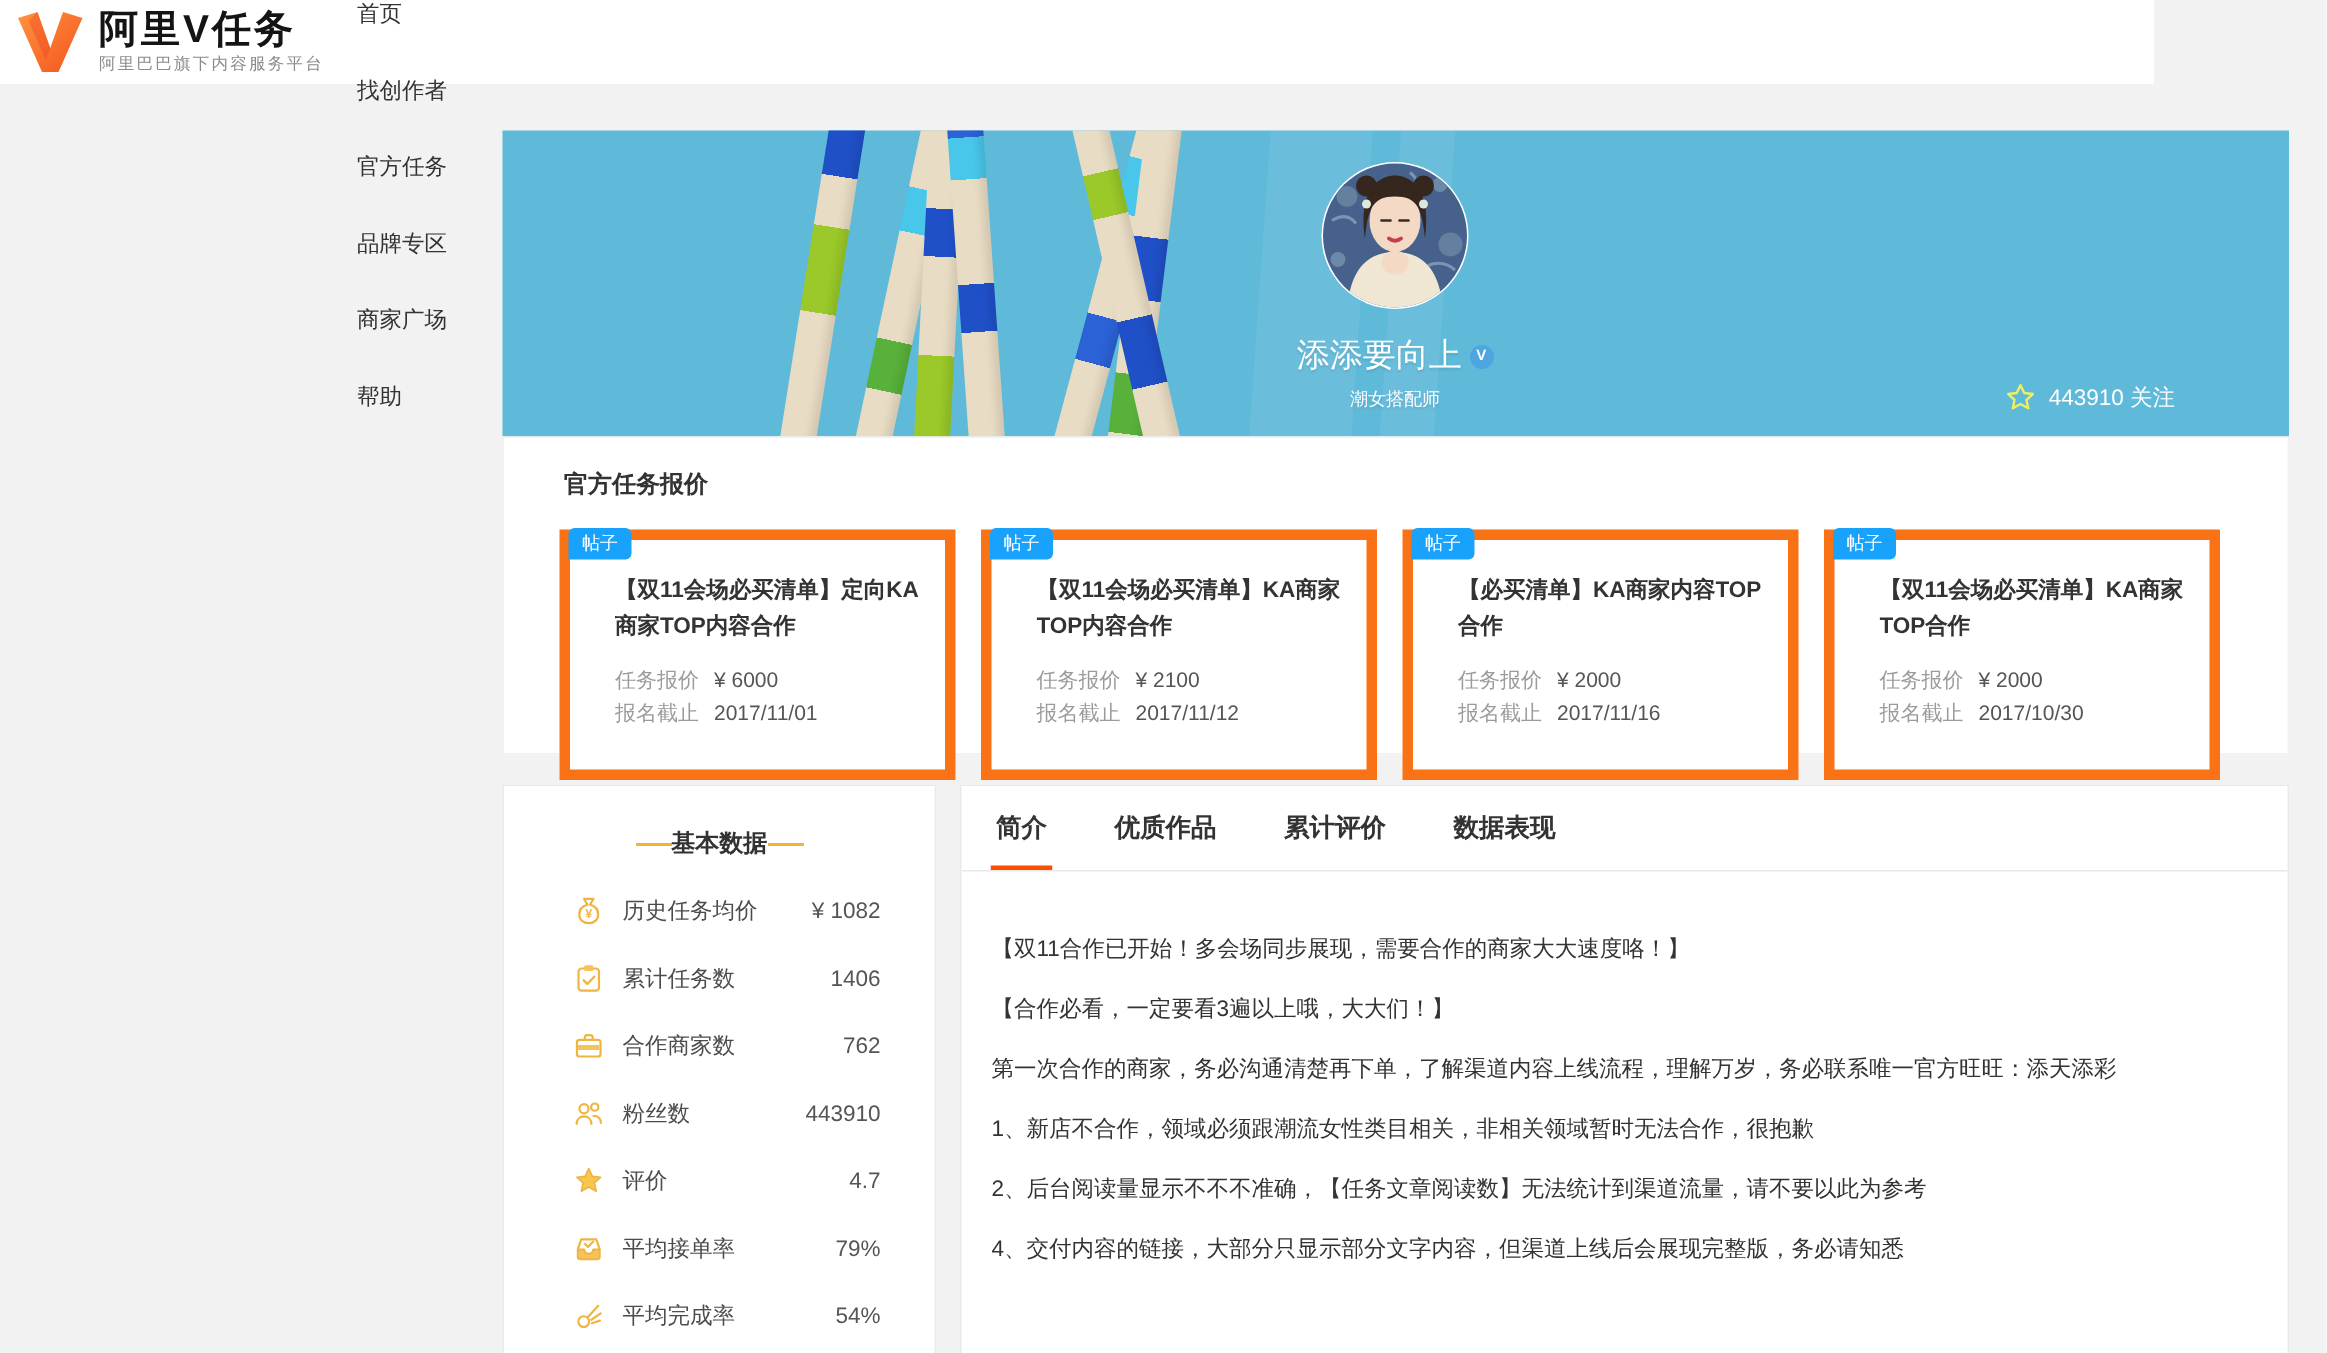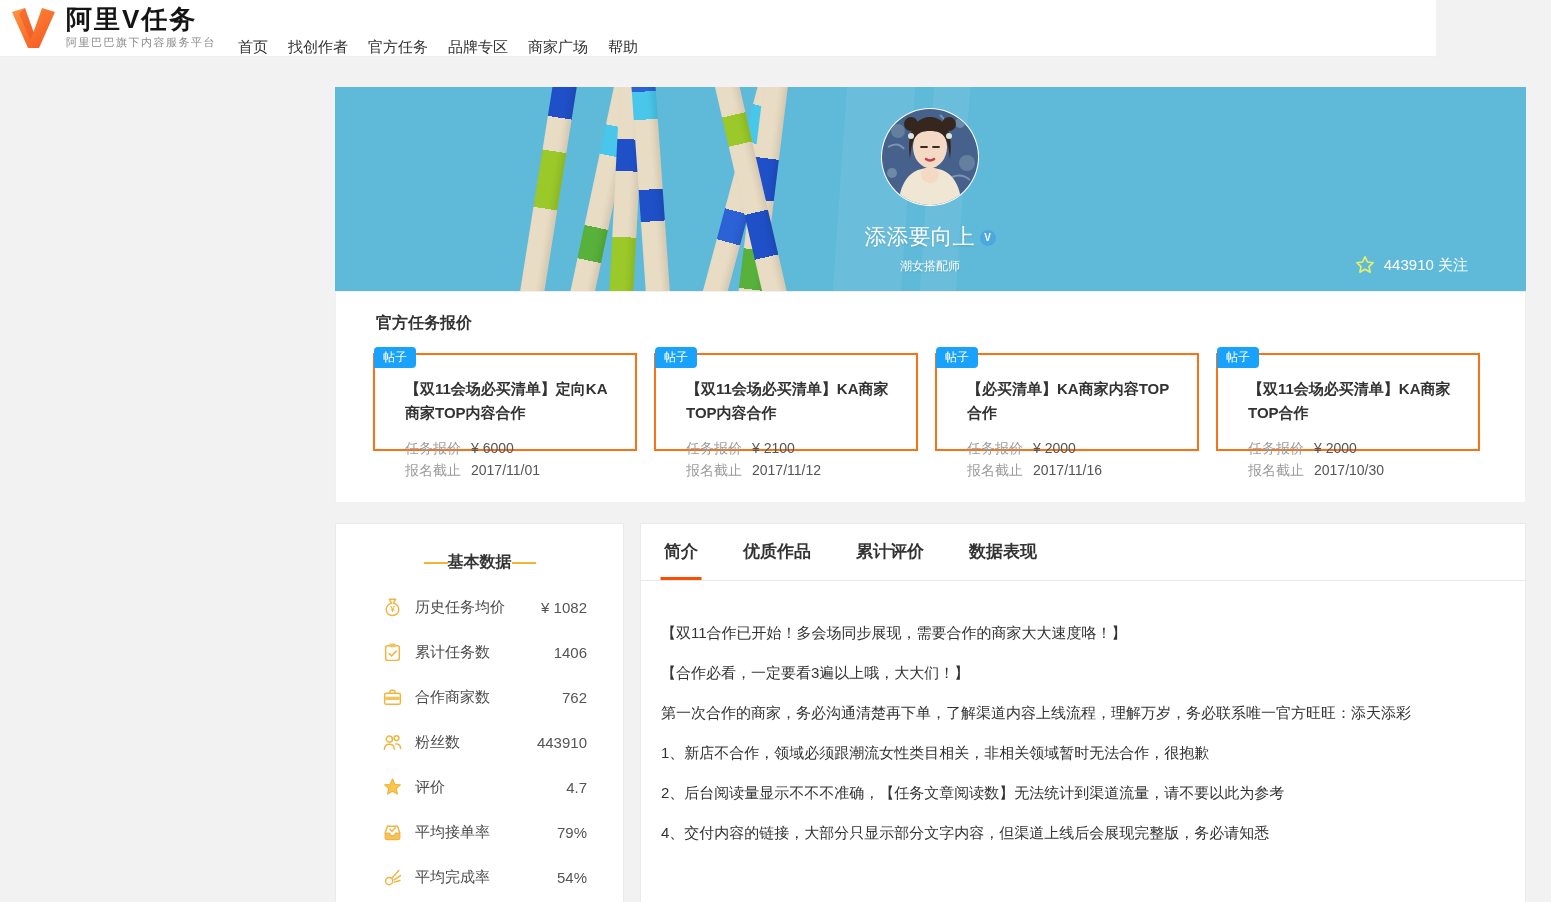--- a/index.html
+++ b/index.html
@@ -6,48 +6,48 @@
   html,body { margin:0; padding:0; }
   body { font-family:"Liberation Sans","DejaVu Sans",sans-serif; }
   .page { position:relative; width:1551px; height:902px; background:#f2f2f2; overflow:hidden; }
 
   
   .topnav { position:absolute; left:0; top:0; width:1436px; height:57px; background:#fff; border-bottom:1px solid #efefef; }
   .logo { position:absolute; left:10px; top:5px; display:flex; align-items:center; gap:9px; }
   .logo-v { width:47px; height:42px; }
   .logo-title { font-size:26px; font-weight:bold; color:#141414; letter-spacing:2px; line-height:28px; }
   .logo-subtitle { font-size:11px; color:#8a8a8a; letter-spacing:1.5px; margin-top:2px; }
-  .nav-items { position:absolute; left:238px; top:0; height:57px; display:flex; align-items:flex-end; gap:20px; }
+  .nav-items { position:absolute; left:238px; top:0; height:57px; display:flex; align-items:flex-start; gap:32px;flex-direction:column; }
   .nav-item { font-size:15px; color:#333; cursor:pointer; white-space:nowrap; }
 
   
   .banner { position:absolute; left:335px; top:87px; width:1191px; height:204px; background:#5fbada; overflow:hidden; }
   .streak { position:absolute; top:0; height:100%; background:rgba(255,255,255,.07); transform:skewX(-4deg); }
   .streak.a { left:505px; width:68px; }
   .streak.b { left:592px; width:36px; }
   .stick { position:absolute; bottom:-46px; width:24px; height:430px; border-radius:12px; transform-origin:50% 100%; box-shadow: inset -4px 0 6px rgba(0,0,0,.10); }
   .s1 { left:178px; transform:rotate(9deg);  background:linear-gradient(#e9dcc4 0 58px,#49c7ea 58px 88px,#e9dcc4 88px 150px,#2050c8 150px 208px,#e9dcc4 208px 242px,#9ac929 242px 300px,#e9dcc4 300px); }
   .s2 { left:226px; transform:rotate(12deg); background:linear-gradient(#2050c8 0 28px,#e9dcc4 28px 92px,#2b62d6 92px 148px,#e9dcc4 148px 215px,#49c7ea 215px 245px,#e9dcc4 245px 318px,#58b13a 318px 352px,#e9dcc4 352px); }
   .s3 { left:272px; transform:rotate(3deg);  background:linear-gradient(#e9dcc4 0 40px,#9ac929 40px 72px,#e9dcc4 72px 140px,#49c7ea 140px 166px,#e9dcc4 166px 232px,#2050c8 232px 264px,#e9dcc4 264px 330px,#9ac929 330px 400px,#e9dcc4 400px); }
   .s4 { left:314px; transform:rotate(-4deg); background:linear-gradient(#e9dcc4 0 55px,#58b13a 55px 92px,#e9dcc4 92px 158px,#2b62d6 158px 184px,#49c7ea 184px 212px,#e9dcc4 212px 282px,#2050c8 282px 314px,#e9dcc4 314px); }
   .s5 { left:356px; transform:rotate(15deg); background:linear-gradient(#2050c8 0 24px,#e9dcc4 24px 86px,#9ac929 86px 118px,#e9dcc4 118px 192px,#49c7ea 192px 230px,#e9dcc4 230px 300px,#2b62d6 300px 332px,#e9dcc4 332px); }
   .s6 { left:398px; transform:rotate(7deg);  background:linear-gradient(#e9dcc4 0 46px,#49c7ea 46px 82px,#e9dcc4 82px 150px,#9ac929 150px 176px,#e9dcc4 176px 250px,#2050c8 250px 292px,#e9dcc4 292px 342px,#58b13a 342px 382px,#e9dcc4 382px); }
   .s7 { left:438px; transform:rotate(-13deg);background:linear-gradient(#2b62d6 0 30px,#e9dcc4 30px 92px,#49c7ea 92px 128px,#e9dcc4 128px 202px,#9ac929 202px 232px,#e9dcc4 232px 302px,#2050c8 302px 348px,#e9dcc4 348px); }
   .avatar { position:absolute; left:545px; top:20px; width:100px; height:100px; border-radius:50%; }
   .profile-block { position:absolute; left:420px; top:138px; width:350px; text-align:center; color:#fff; text-shadow:0 1px 2px rgba(0,0,0,.12); }
   .profile-name { font-size:22px; line-height:24px; }
   .v-badge { display:inline-block; width:16px; height:16px; border-radius:50%; background:#4da6e0; color:#fff; font-size:10px; font-weight:bold; line-height:16px; text-align:center; vertical-align:middle; margin-left:5px; text-shadow:none; }
   .profile-cat { font-size:12px; margin-top:9px; }
-  .followers { position:absolute; right:58px; top:168px; display:flex; align-items:center; gap:9px; color:#fff; font-size:15px; }
+  .followers { position:absolute; right:76px; top:168px; display:flex; align-items:center; gap:9px; color:#fff; font-size:15px; }
 
   
   .tasks-section { position:absolute; left:335px; top:291px; width:1191px; height:212px; background:#fff; border:1px solid #f0f0f0; }
   .tasks-title { position:absolute; left:40px; top:21px; font-size:16px; font-weight:bold; color:#333; }
   .cards { position:absolute; left:37px; top:61px; display:flex; gap:17px; }
-  .task-card { position:relative; width:264px; height:98px; background:#fff; border:2px solid #f97316; padding:22px 16px 14px 30px; cursor:pointer; }
+  .task-card { position:relative; width:264px; height:167px; background:#fff; border:7px solid #f97316; padding:22px 16px 14px 30px; cursor:pointer; }
   .card-badge { position:absolute; top:-8px; left:-1px; background:#18a2fc; color:#fff; font-size:12px; line-height:21px; padding:0 9px; border-radius:4px 4px 4px 0; }
   .card-title { font-size:15px; font-weight:bold; color:#333; line-height:24px; height:48px; overflow:hidden; }
   .card-row { display:flex; gap:10px; font-size:14px; line-height:22px; }
   .card-row.first { margin-top:12px; }
   .card-label { color:#9b9b9b; }
   .card-value { color:#555; }
 
   
   .sidebar { position:absolute; left:335px; top:523px; width:289px; height:420px; background:#fff; border:1px solid #eaeaea; }
   .stats-title { margin-top:28px; display:flex; align-items:center; justify-content:center; font-size:16px; font-weight:bold; color:#333; }

